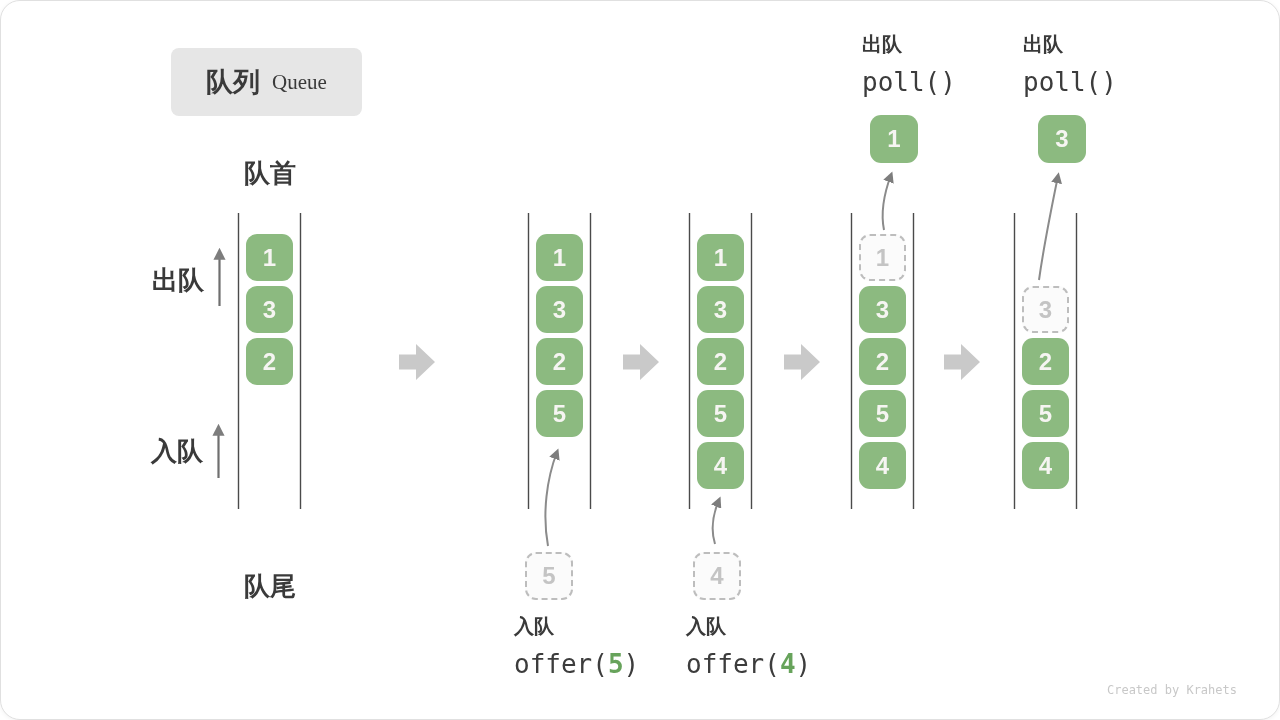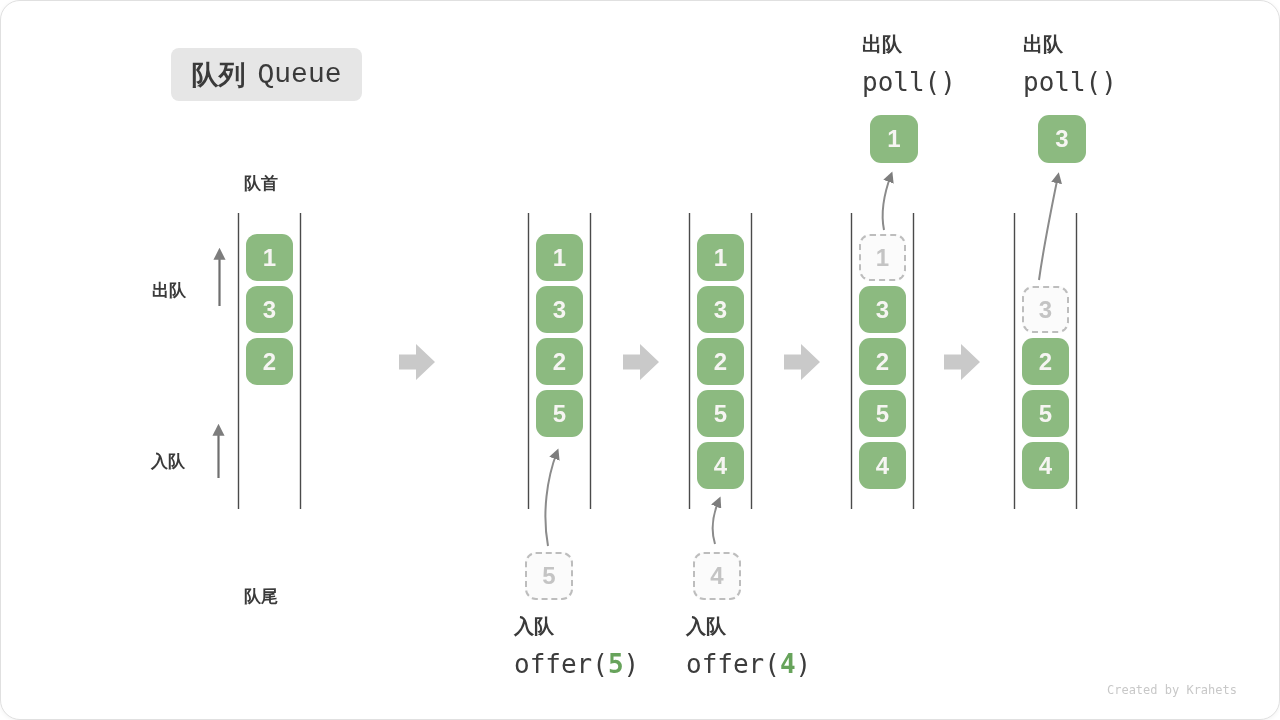--- a/index.html
+++ b/index.html
@@ -13,32 +13,31 @@
     border-radius: 20px;
     box-shadow: 0 1px 4px rgba(0,0,0,0.05);
     overflow: hidden;
     font-family: "Liberation Sans", "DejaVu Sans", sans-serif;
   }
 
   .overlay { position: absolute; left: 0; top: 0; width: 1280px; height: 720px; }
 
   .title-box {
     position: absolute; left: 170px; top: 47px;
-    width: 191px; height: 53px;
+    width: 191px; height: 68px;
     background: #e6e6e6; border-radius: 8px;
     display: flex; align-items: center; justify-content: center; gap: 12px;
   }
   .title-zh { font-size: 27px; font-weight: 700; color: #3a3a3a; }
-  .title-en { font-size: 28px; color: #3a3a3a; font-family: Liberation Mono, monospace; }
+  .title-en { font-size: 21px; color: #3a3a3a; font-family: Liberation Serif, serif; }
 
   .zh-label {
     position: absolute;
-    font-size: 17px; font-weight: 700; color: #3a3a3a;
+    font-size: 26px; font-weight: 700; color: #3a3a3a;
     white-space: nowrap;
-    margin-top: 16px;
   }
 
   .cell {
     position: absolute; width: 47px; height: 47px;
     background: #8cba80; border-radius: 11px;
     color: #f6f5f2; font-size: 24px; font-weight: 600;
     display: flex; align-items: center; justify-content: center;
   }
   .cell.dashed {
     background: #fbfbfb;

